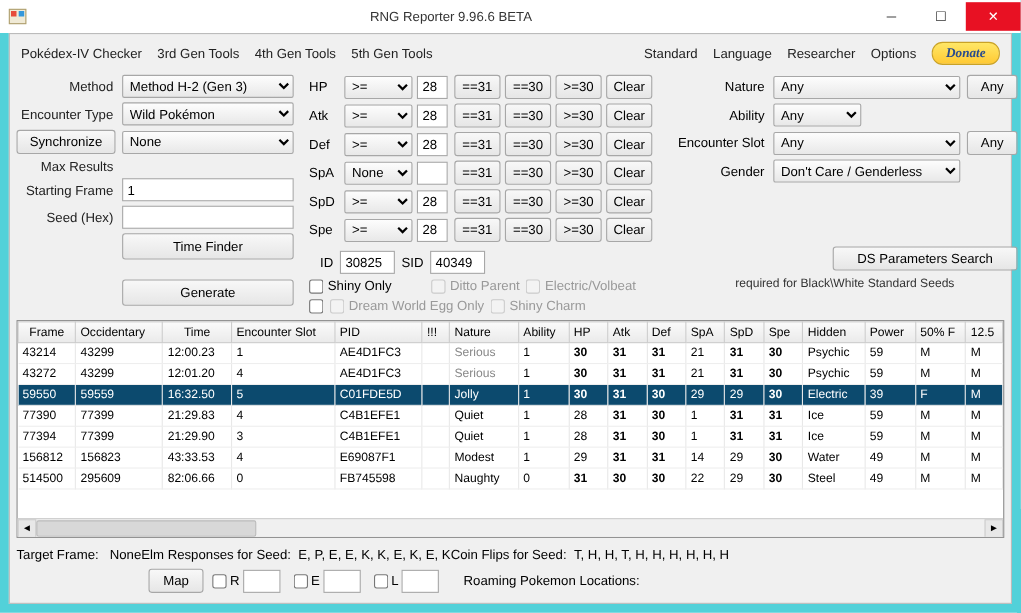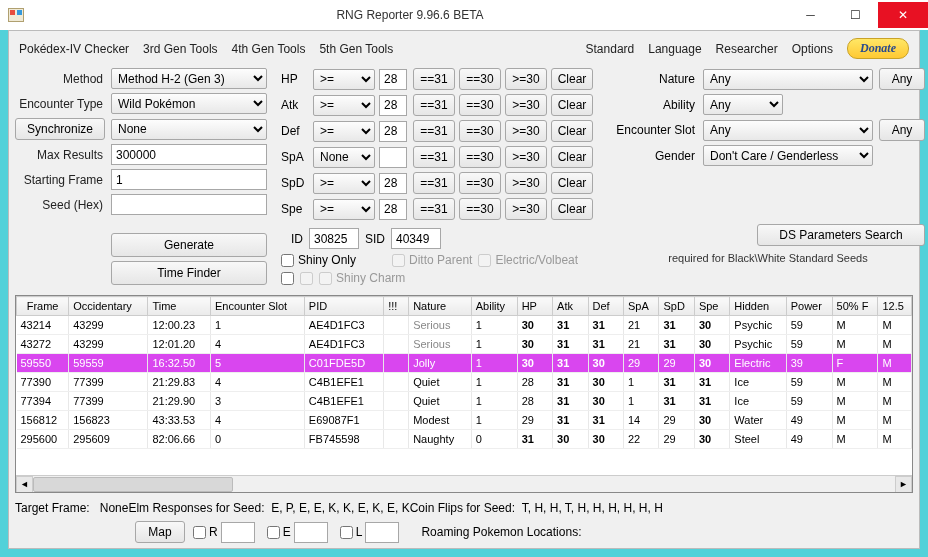--- a/index.html
+++ b/index.html
@@ -41,21 +41,21 @@
 .col3{flex:1;margin-left:10px}
 .rrow{display:flex;align-items:center;margin-bottom:4px}
 .rlbl{width:92px;text-align:right;padding-right:8px}
 .any-btn{width:46px;margin-left:6px}
 .ds-btn{width:168px}
 .req-note{font-size:11px;color:#333;text-align:center;margin-top:2px}
 .grid-wrap{margin-top:6px;border:1px solid #888;background:#fff;height:198px;overflow:hidden;position:relative}
 table{border-collapse:collapse;width:100%}
 th{background:linear-gradient(#fafafa,#eaeaea);border:1px solid #ccc;font-weight:normal;padding:3px 4px;text-align:left;white-space:nowrap;font-size:11px}
 td{border-right:1px solid #e8e8e8;border-bottom:1px solid #eee;padding:3px 4px;white-space:nowrap;font-size:11px}
-tbody tr.selected td{background:#d946ef;color:#fff}
+tbody tr.selected td{background:#0c4a6e;color:#fff}
 .bold{font-weight:bold}
 .nature-gray{color:#888}
 .hscroll{position:absolute;bottom:0;left:0;right:0;height:17px;background:#f0f0f0;border-top:1px solid #ccc;display:flex;align-items:center}
 .hscroll .arrow{width:17px;height:17px;background:#e8e8e8;border:1px solid #ccc;display:flex;align-items:center;justify-content:center;font-size:9px}
 .hscroll .track{flex:1;position:relative;height:17px}
 .hscroll .thumb{position:absolute;left:0;width:200px;height:15px;top:1px;background:#d8d8d8;border:1px solid #bbb;border-radius:2px}
 .footer{margin-top:8px}
 .frow{display:flex;align-items:center;gap:0;margin-bottom:6px}
 .frow2{display:flex;align-items:center;gap:8px}
 .chkbox{display:flex;align-items:center;gap:3px;margin-right:4px}
@@ -99,37 +99,36 @@
       <div class="row">
         <span class="lbl">Encounter Type</span>
         <select style="width:156px"><option>Wild Pokémon</option></select>
       </div>
       <div class="row">
         <button class="btn" style="width:90px;margin-right:6px;text-align:center">Synchronize</button>
         <select style="width:156px"><option>None</option></select>
       </div>
       <div class="row">
         <span class="lbl">Max Results</span>
-        <input type="text" class="textbox-under" style="width: 156px;" value="300000">
       </div>
       <div class="row">
         <span class="lbl">Starting Frame</span>
         <input type="text" class="textbox-under" style="width: 156px;" value="1">
       </div>
       <div class="row">
         <span class="lbl">Seed (Hex)</span>
         <input type="text" class="textbox-under" style="width: 156px;" value="">
+      </div>
+      <div class="row">
+          <span class="lbl"></span>
+        <button class="btn wide">Time Finder</button>
       </div>
       <div class="row" style="margin-top:14px">
           <span class="lbl"></span>
         <button class="btn wide">Generate</button>
-      </div>
-      <div class="row">
-          <span class="lbl"></span>
-        <button class="btn wide">Time Finder</button>
       </div>
     </div>
 
     <div class="col col2">
       <div id="iv-rows">
           <div class="iv-grid" style="margin-bottom: 4px;">
             <span class="iv-label">HP</span>
             <select><option>&gt;=</option></select>
             <input type="text" value="28" style="width: 28px;">
             <div class="iv-btns">
@@ -214,20 +213,21 @@
             <input type="checkbox" disabled="" style="">
             <span>Electric/Volbeat</span>
           </label>
       </div>
       <div class="chkrow">
         <label>
             <input type="checkbox" style="">
           </label>
         <label class="chk-disabled">
             <input type="checkbox" disabled="" style="">
+            <span>Dream World Egg Only</span>
           </label>
         <label class="chk-disabled">
             <input type="checkbox" disabled="" style="">
             <span>Shiny Charm</span>
           </label>
       </div>
     </div>
 
     <div class="col col3">
       <div class="rrow">
@@ -256,21 +256,21 @@
     </div>
 
   </div>
 
   <div class="grid-wrap">
     <table>
       <thead>
           <tr id="grid-head">
             <th style="width: 50px; text-align: center;">Frame</th>
             <th style="width: 76px;">Occidentary</th>
-            <th style="width: 60px;">Time</th>
+            <th style="width: 60px; text-align: center;">Time</th>
             <th style="width: 90px;">Encounter Slot</th>
             <th style="width: 76px;">PID</th>
             <th style="width: 24px;">!!!</th>
             <th style="width: 60px;">Nature</th>
             <th style="width: 44px;">Ability</th>
             <th style="width: 34px;">HP</th>
             <th style="width: 34px;">Atk</th>
             <th style="width: 34px;">Def</th>
             <th style="width: 34px;">SpA</th>
             <th style="width: 34px;">SpD</th>
@@ -396,21 +396,21 @@
             <td class="bold">31</td>
             <td>14</td>
             <td>29</td>
             <td class="bold">30</td>
             <td>Water</td>
             <td>49</td>
             <td>M</td>
             <td>M</td>
           </tr>
           <tr>
-            <td>295600</td>
+            <td>514500</td>
             <td>295609</td>
             <td>82:06.66</td>
             <td>0</td>
             <td>FB745598</td>
             <td></td>
             <td>Naughty</td>
             <td>0</td>
             <td class="bold">31</td>
             <td class="bold">30</td>
             <td class="bold">30</td>

